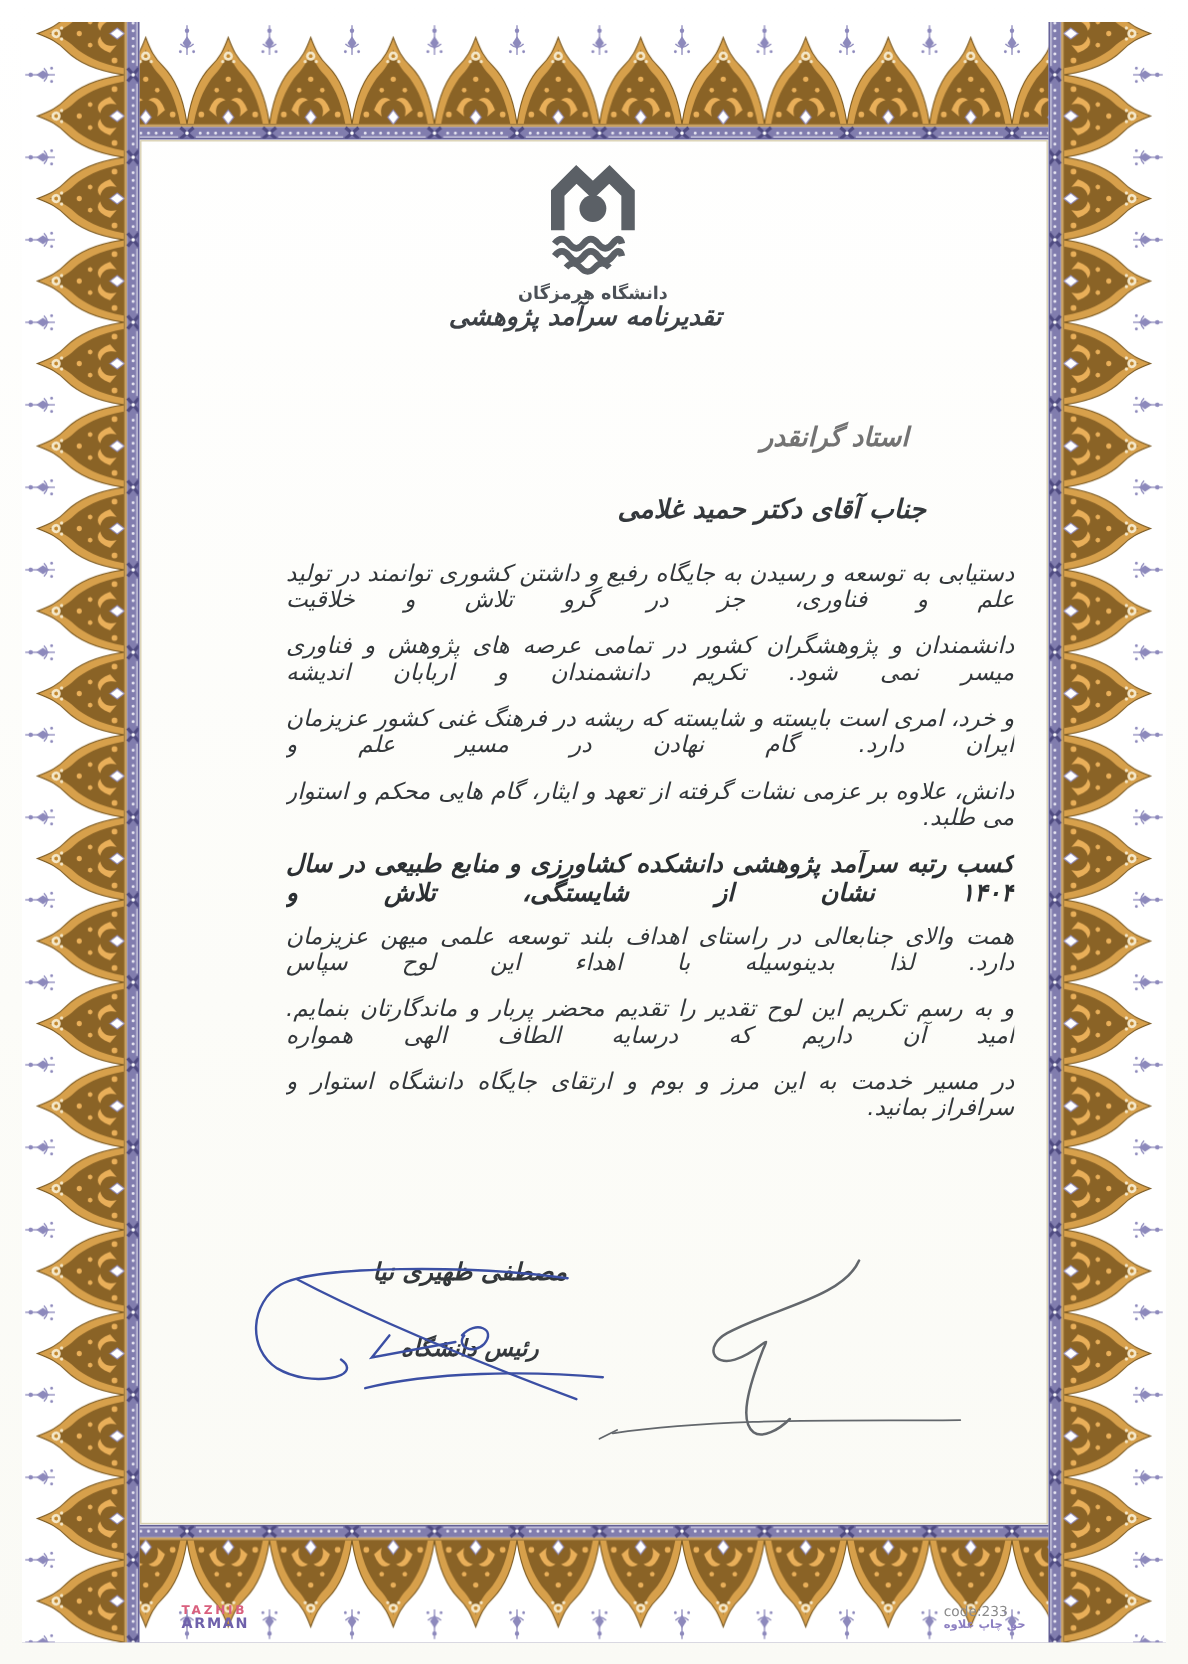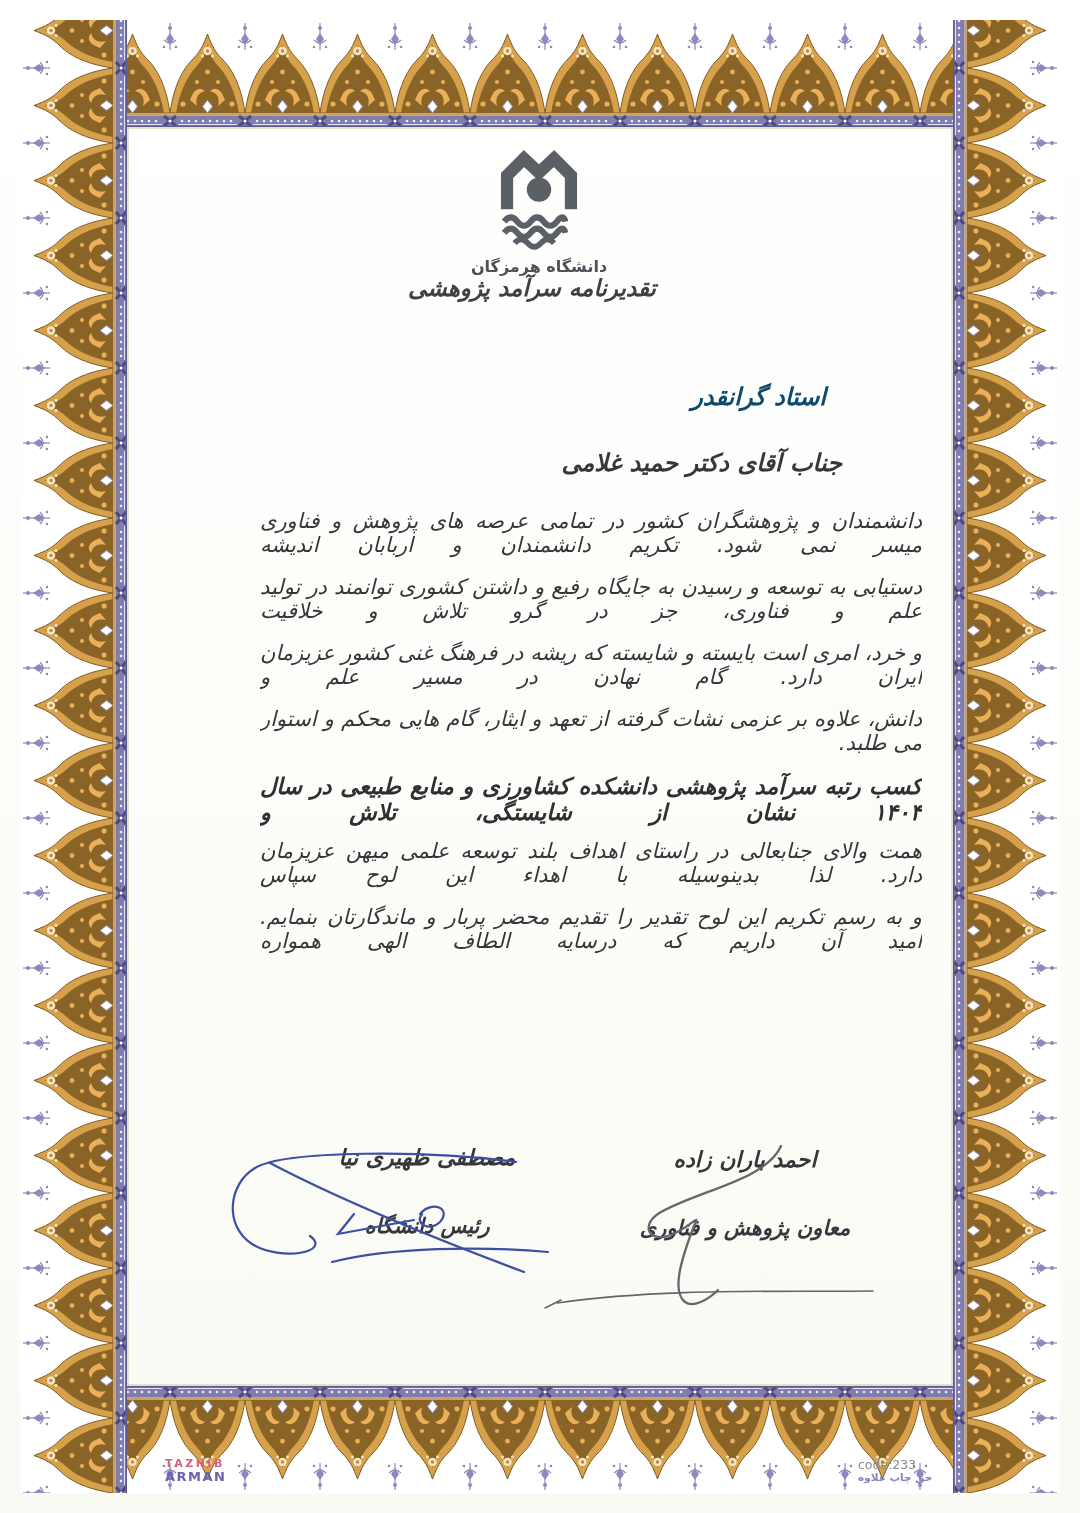--- a/index.html
+++ b/index.html
@@ -18,21 +18,21 @@
   .uni-name { font-size:16px; font-weight:bold; color:#4c5157; margin-top:2px; direction:rtl; }
 
   .cert-title {
     position:absolute; left:0; right:14px; top:148px; text-align:center;
     font-size:23px; font-weight:bold; font-style:italic; color:#3d4146; direction:rtl;
     letter-spacing:1px;
   }
 
   .salutation {
     position:absolute; right:100px; top:256px; direction:rtl;
-    font-size:24px; font-weight:bold; font-style:italic; color:#0c4a6e;
+    font-size:24px; font-weight:bold; font-style:italic; color:#737373;
   }
   .recipient {
     position:absolute; right:84px; top:322px; direction:rtl;
     font-size:24px; font-weight:bold; font-style:italic; color:#34383c;
   }
 
   .letter-body { position:absolute; left:108px; right:4px; top:382px; direction:rtl; }
   .line {
     height:66px; font-size:21px; color:#33373a; font-style:italic;
     text-align:justify; text-align-last:justify; overflow:hidden;
@@ -151,33 +151,30 @@
     </svg>
     <div class="uni-name">دانشگاه هرمزگان</div>
   </div>
 
   <div class="cert-title">تقدیرنامه سرآمد پژوهشی</div>
 
   <div class="salutation">استاد گرانقدر</div>
   <div class="recipient">جناب آقای دکتر حمید غلامی</div>
 
   <div class="letter-body">
+    <div class="line">دستیابی به توسعه و رسیدن به جایگاه رفیع و داشتن کشوری توانمند در تولید علم و فناوری، جز در گرو تلاش و خلاقیت</div>
     <div class="line">دانشمندان و پژوهشگران کشور در تمامی عرصه های پژوهش و فناوری میسر نمی شود. تکریم دانشمندان و اربابان اندیشه</div>
-    <div class="line">دستیابی به توسعه و رسیدن به جایگاه رفیع و داشتن کشوری توانمند در تولید علم و فناوری، جز در گرو تلاش و خلاقیت</div>
     <div class="line">و خرد، امری است بایسته و شایسته که ریشه در فرهنگ غنی کشور عزیزمان ایران دارد. گام نهادن در مسیر علم و</div>
     <div class="line right-align">دانش، علاوه بر عزمی نشات گرفته از تعهد و ایثار، گام هایی محکم و استوار می طلبد.</div>
     <div class="line bold">کسب رتبه سرآمد پژوهشی دانشکده کشاورزی و منابع طبیعی در سال ۱۴۰۴ نشان از شایستگی، تلاش و</div>
     <div class="line">همت والای جنابعالی در راستای اهداف بلند توسعه علمی میهن عزیزمان دارد. لذا بدینوسیله با اهداء این لوح سپاس</div>
     <div class="line">و به رسم تکریم این لوح تقدیر را تقدیم محضر پربار و ماندگارتان بنمایم. امید آن داریم که درسایه الطاف الهی همواره</div>
+    <div class="line right-align">در مسیر خدمت به این مرز و بوم و ارتقای جایگاه دانشگاه استوار و سرافراز بمانید.</div>
   </div>
 
-  <div class="sig-block sig-right">
-    <div class="sig-name">احمد باران زاده</div>
-    <div class="sig-title">معاون پژوهش و فناوری</div>
-  </div>
   <div class="sig-block sig-left">
     <div class="sig-name">مصطفی ظهیری نیا</div>
     <div class="sig-title">رئیس دانشگاه</div>
   </div>
 </div>
 
 <svg id="signature-ink" width="1080" height="1513" viewBox="0 0 1080 1513">
 
   <g fill="none" stroke="#63676c" stroke-width="2.3" stroke-linecap="round">
     <path d="M781,1146 C766,1180 700,1190 661,1212 C640,1224 648,1242 668,1236 C690,1229 702,1210 694,1226 C680,1262 672,1292 685,1302 C693,1308 708,1300 718,1290"></path>

